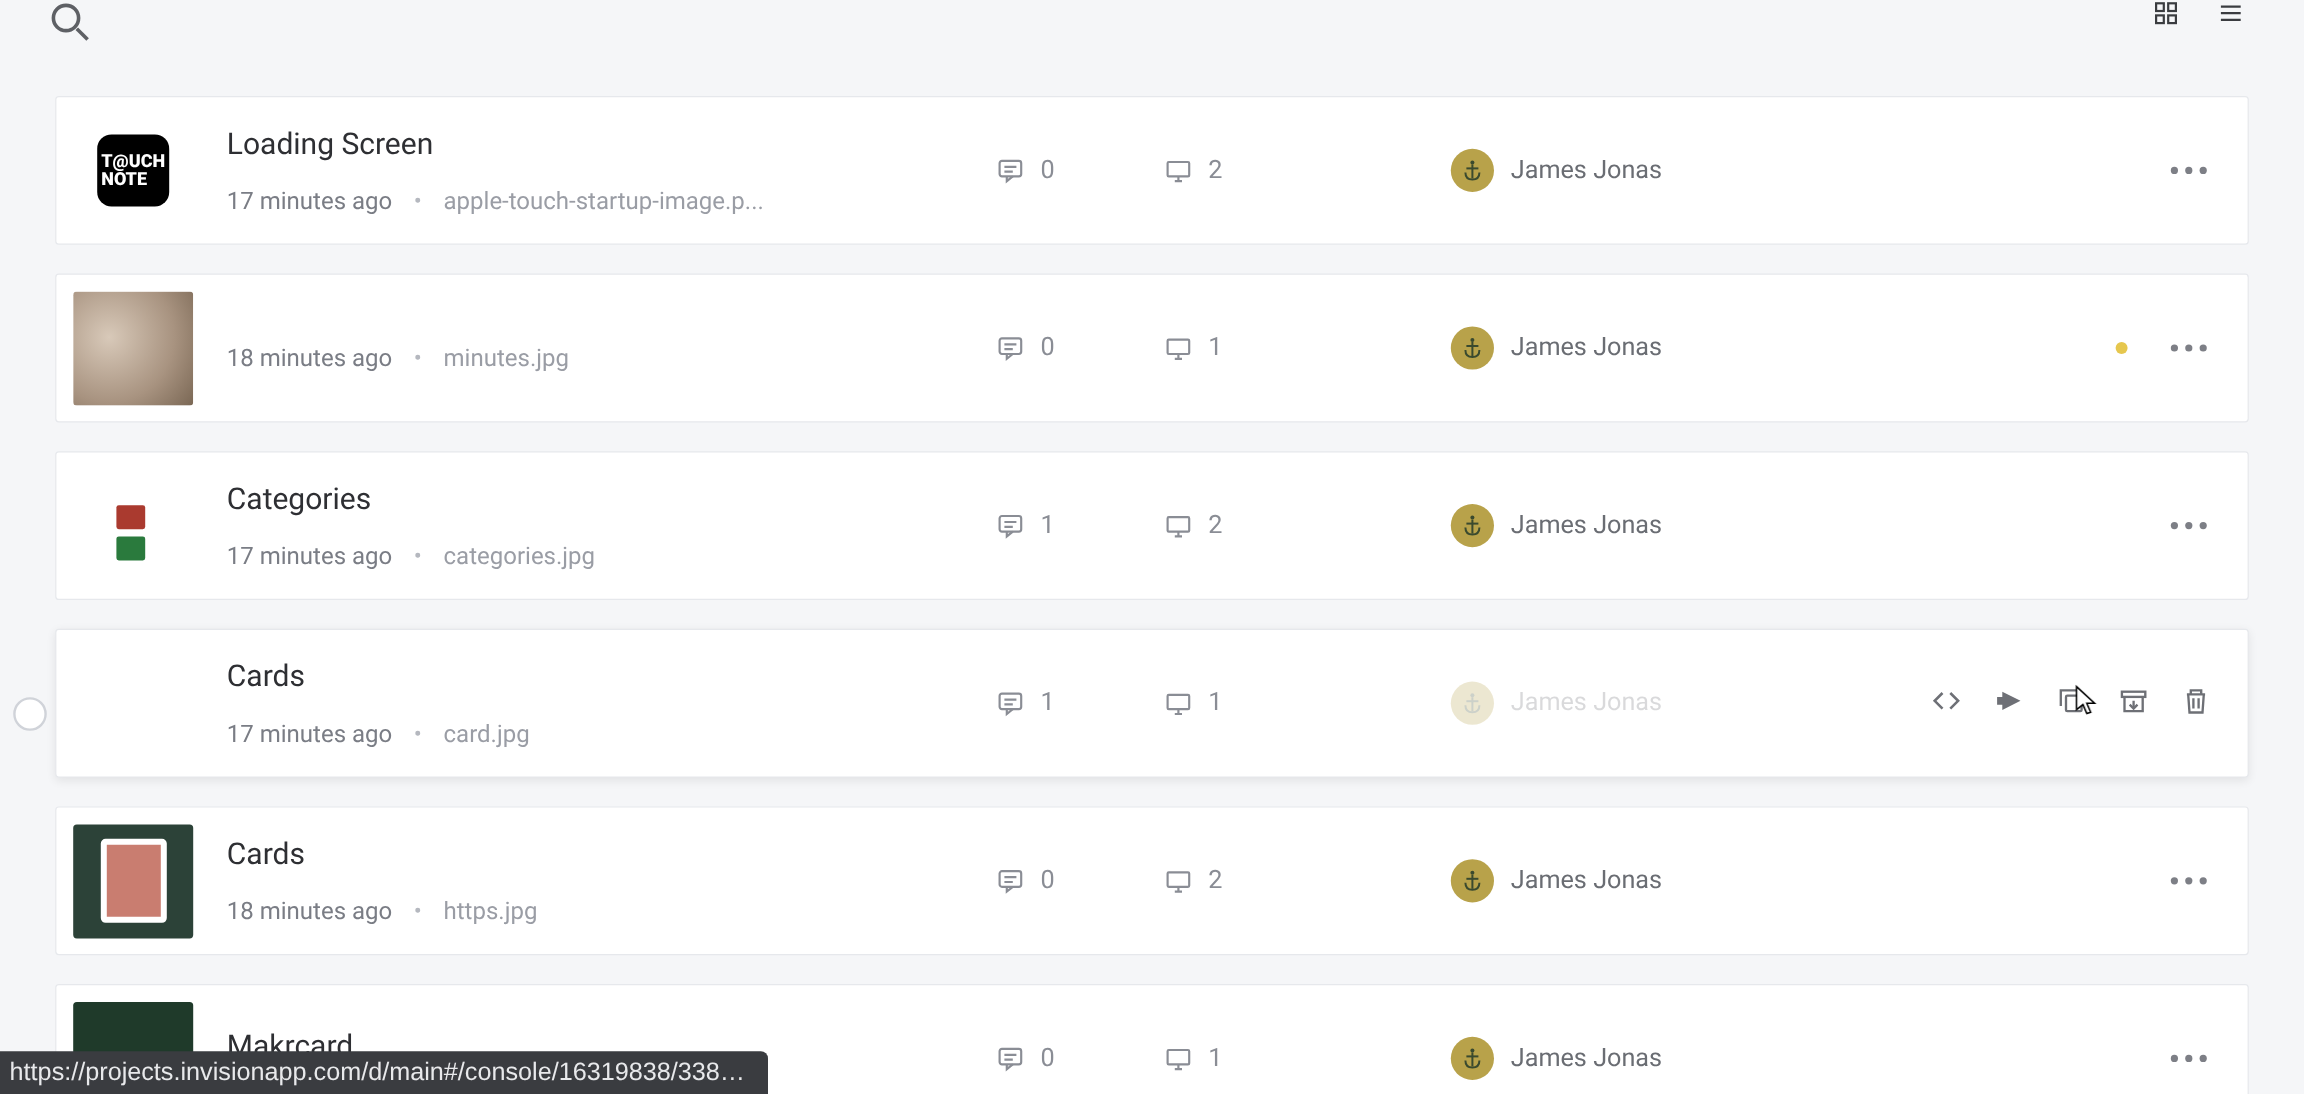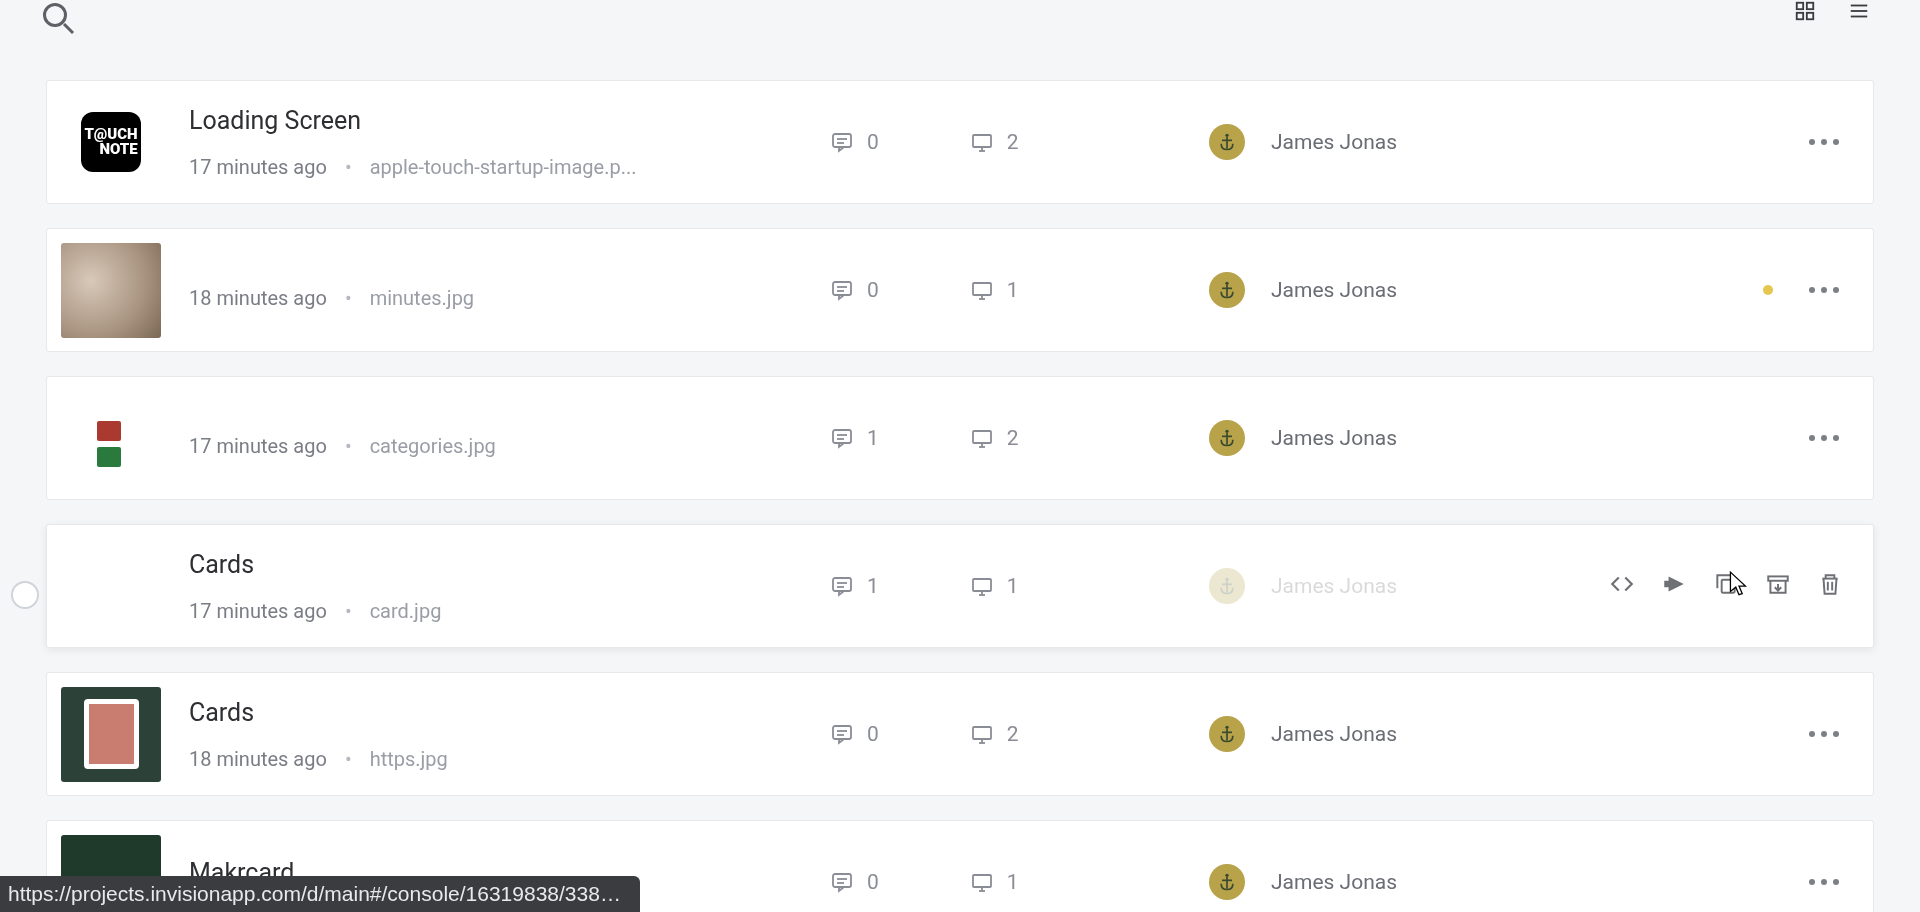--- a/index.html
+++ b/index.html
@@ -74,21 +74,21 @@
     overflow: hidden;
     position: relative;
   }
   .thumb-touch {
     background: #000;
     color: #fff;
     border-radius: 12px;
     width: 60px; height: 60px;
     display:flex;align-items:center;justify-content:center;
     font-weight:900;font-size:15px;line-height:1;
-    text-align:right;
+    text-align:left;
   }
   .thumb-homefeed { background: linear-gradient(#fff 15%, #c6b5a8 15%); }
   .thumb-categories { background: #fff; display:flex;flex-direction:column;gap:6px;padding:6px 4px; }
   .thumb-categories .bar { height:5px;background:#e3e3e3;border-radius:2px; }
   .thumb-categories .cell { display:flex;gap:4px;align-items:center; }
   .thumb-categories .cell .sq { width:24px;height:20px;background:#aa3a2f;border-radius:2px; }
   .thumb-categories .cell .sq.g { background:#2a7a3d; }
   .thumb-categories .cell .lns { flex:1;display:flex;flex-direction:column;gap:3px; }
   .thumb-categories .cell .lns div{height:3px;background:#e3e3e3;border-radius:2px;}
   .thumb-cards { background:#fff;display:flex;flex-direction:column;gap:4px;padding:6px; }
@@ -133,21 +133,21 @@
     gap: 90px;
     flex: 0 0 260px;
   }
   .stat {
     display:flex; align-items:center; gap:12px;
     color:#8a8d95; font-size:21px;
   }
   .stat svg { width:26px;height:24px; }
 
   .owner {
-    display:flex;align-items:center;gap:26px;
+    display:flex;align-items:center;gap:14px;
     flex: 1 1 auto;
     color:#6a6d73;font-size:21px;
     padding-left: 120px;
   }
   .owner.faded { opacity: 0.25; }
   .avatar {
     width:36px;height:36px;border-radius:50%;
     background:#b8a24a;
     display:flex;align-items:center;justify-content:center;
   }
@@ -356,20 +356,21 @@
         </div>
         <div class="cell">
           <div class="sq g"></div>
           <div class="lns">
             <div></div>
             <div></div>
           </div>
         </div>
       </div>
     <div class="info">
+      <div class="title">Categories</div>
       <div class="meta">
         <span>17 minutes ago</span>
         <span class="dot">•</span>
           <span class="file">categories.jpg</span>
       </div>
     </div>
     <div class="stats">
       <div class="stat">
           <svg viewBox="0 0 24 24" fill="none" stroke="#8a8d95" stroke-width="1.8">
             <rect x="3" y="4" width="18" height="13" rx="2"></rect>

